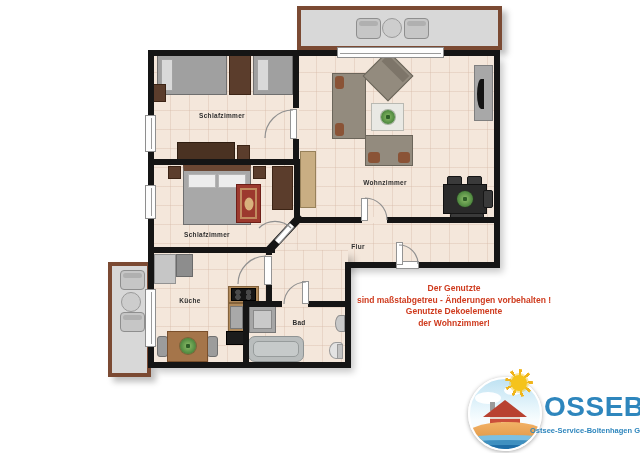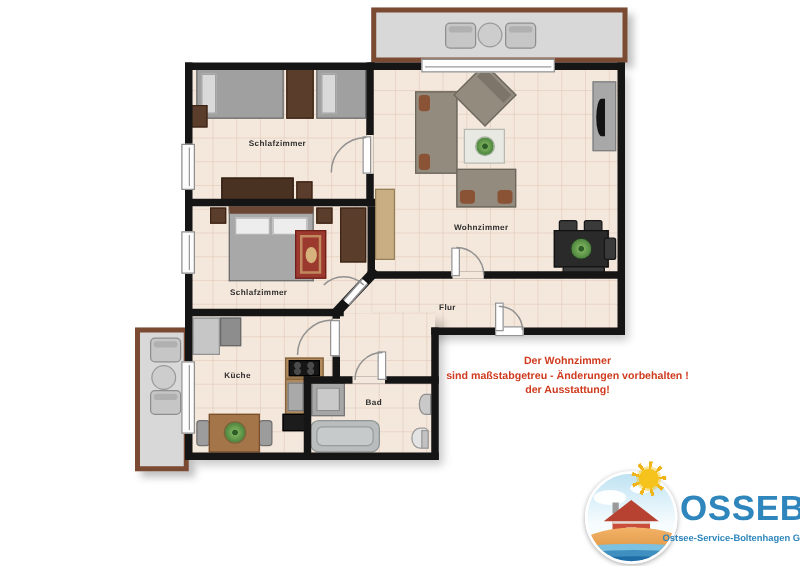--- a/index.html
+++ b/index.html
@@ -212,23 +212,24 @@
   </svg>
 
   <div class="room-label" style="left:222px;top:112px;">Schlafzimmer</div>
   <div class="room-label" style="left:207px;top:231px;">Schlafzimmer</div>
   <div class="room-label" style="left:385px;top:179px;">Wohnzimmer</div>
   <div class="room-label" style="left:358px;top:243px;">Flur</div>
   <div class="room-label" style="left:190px;top:297px;">Küche</div>
   <div class="room-label" style="left:299px;top:319px;">Bad</div>
 
   <div class="disclaimer">
-    <div>Der Wohnzimmer</div>
+    <div>Der Genutzte</div>
     <div>sind maßstabgetreu - Änderungen vorbehalten !</div>
-    <div>der Ausstattung!</div>
+    <div>Genutzte Dekoelemente</div>
+    <div>der Wohnzimmer!</div>
   </div>
 
   <div class="logo">
     <div class="logo-circle">
       <div class="cloud" style="left:5px;top:13px;width:26px;height:12px;"></div>
       <div class="cloud" style="left:34px;top:7px;width:18px;height:9px;"></div>
       <div class="house">
         <div class="chimney"></div>
         <div class="roof"></div>
         <div class="house-body"></div>

